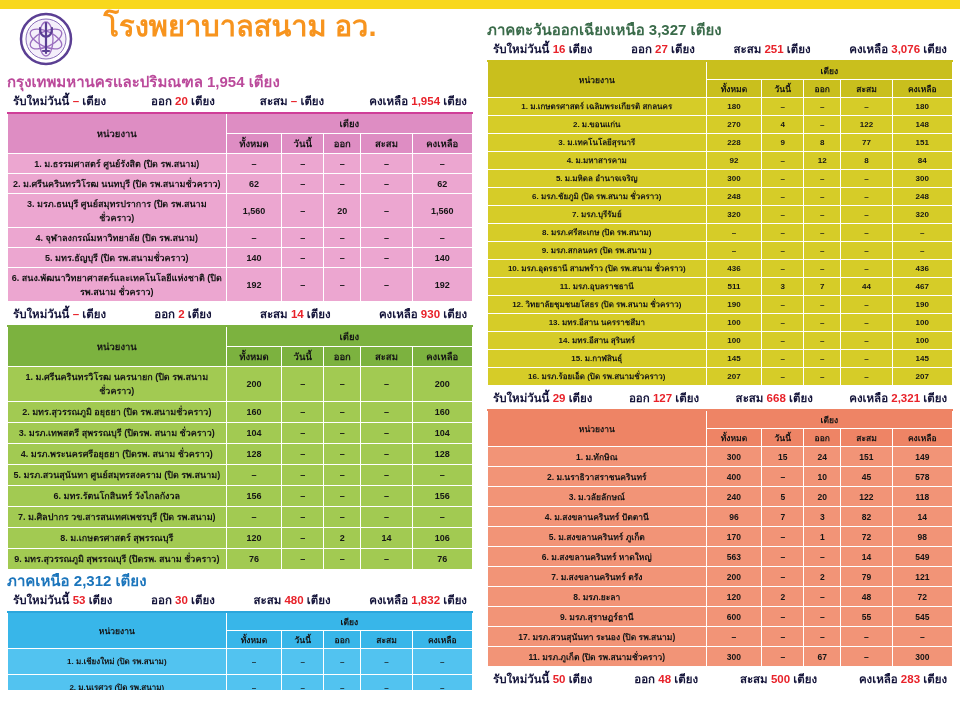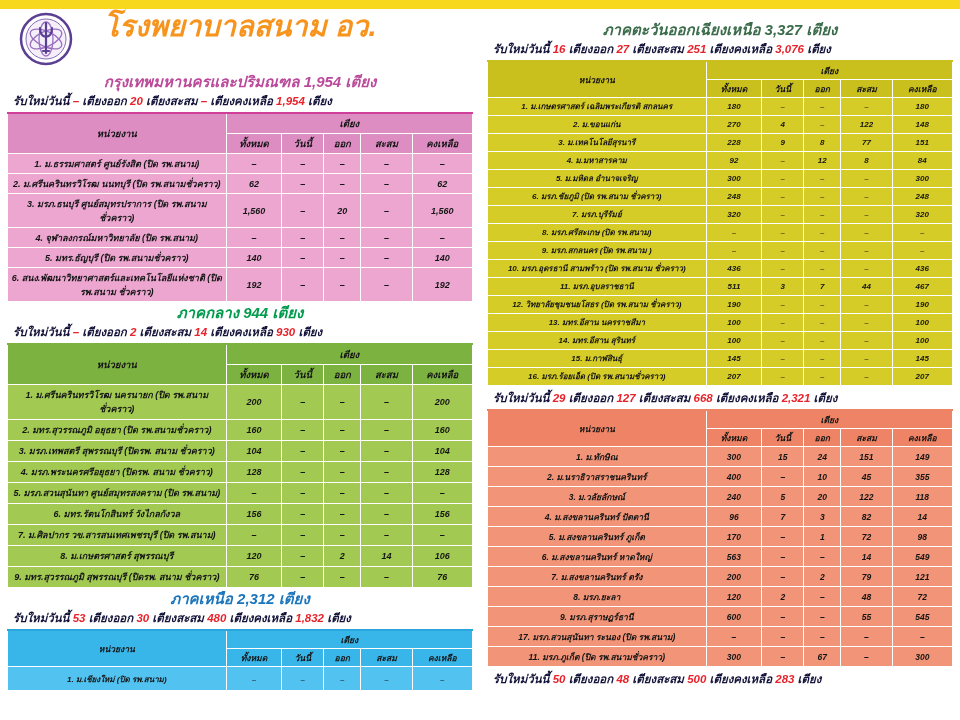--- a/index.html
+++ b/index.html
@@ -1,29 +1,29 @@
 <!DOCTYPE html>
 <html><head>
 <meta charset="utf-8">
 <style>
   html,body{margin:0;padding:0;}
   body{font-family:"Liberation Sans",sans-serif;background:#ffffff;}
-  .page{position:relative;width:960px;height:690px;background:#ffffff;overflow:hidden;font-style:italic;}
+  .page{position:relative;width:960px;height:690px;background:#ffffff;overflow:hidden;}
   .topbar{height:9px;background:#f8d81c;}
   .cols{display:flex;}
   .col{width:480px;box-sizing:border-box;padding:0 7px;}
   
   .hdr{position:relative;text-align:center;padding-top:2px;min-height:60px;}
   .logo{position:absolute;left:12px;top:3px;width:54px;height:54px;}
   .main-title{color:#f7941e;font-size:29px;font-weight:bold;line-height:1.05;letter-spacing:0;}
   
   .sec{margin-top:2px;}
-  .sec-title{text-align:center;font-weight:bold;color:var(--ttl);font-size:15px;line-height:1.2;}
+  .sec-title{text-align:left;font-weight:bold;color:var(--ttl);font-size:15px;line-height:1.2;}
   .sec-title.small{font-size:14px;}
-  .sec-stats{display:flex;justify-content:flex-start;align-items:baseline;font-weight:bold;font-size:11.5px;color:#14143a;padding:1px 6px 2px 6px;white-space:nowrap;}
+  .sec-stats{display:flex;justify-content:space-between;align-items:baseline;font-weight:bold;font-size:11.5px;color:#14143a;padding:1px 6px 2px 6px;white-space:nowrap;}
   .red{color:#e8222a;}
   table{width:100%;border-collapse:collapse;table-layout:fixed;border-top:2.5px solid var(--rule);}
   th,td{border:1.5px solid #ffffff;text-align:center;vertical-align:middle;color:#151515;font-weight:bold;overflow:hidden;}
   th{background:var(--hdr);}
   td{background:var(--row);}
   .cell-name{text-align:center;}
   col.c-name{width:47%;} col.c-total{width:12%;} col.c-today{width:9%;}
   col.c-out{width:8%;} col.c-cum{width:11%;} col.c-rem{width:13%;}
   
   .sec-bkk table{font-size:9px;} .sec-bkk td{padding:2.5px 3px;} .sec-bkk th{padding:2px 2px;font-size:9.5px;}
@@ -131,21 +131,20 @@
                 <td>–</td>
                 <td>–</td>
                 <td>–</td>
                 <td>192</td>
               </tr>
             </tbody>
         </table>
       </section>
 
       <section class="sec sec-central" style="--ttl: #009a4d; --hdr: #7cb23f; --row: #a2ca52; --rule: #7cb23f;">
-        <div class="sec-title">ภาคกลาง  944 เตียง</div>
         <div class="sec-stats">
             <span class="stat"><span>รับใหม่วันนี้ </span><span class="red">–</span><span> เตียง</span></span>
             <span class="stat"><span>ออก </span><span class="red">2</span><span> เตียง</span></span>
             <span class="stat"><span>สะสม </span><span class="red">14</span><span> เตียง</span></span>
             <span class="stat"><span>คงเหลือ </span><span class="red">930</span><span> เตียง</span></span>
           </div>
         <table>
           <colgroup>
               <col class="c-name">
               <col class="c-total">
@@ -513,21 +512,21 @@
                 <td>24</td>
                 <td>151</td>
                 <td>149</td>
               </tr>
               <tr>
                 <td class="cell-name">2. ม.นราธิวาสราชนครินทร์</td>
                 <td>400</td>
                 <td>–</td>
                 <td>10</td>
                 <td>45</td>
-                <td>355</td>
+                <td>578</td>
               </tr>
               <tr>
                 <td class="cell-name">3. ม.วลัยลักษณ์</td>
                 <td>240</td>
                 <td>5</td>
                 <td>20</td>
                 <td>122</td>
                 <td>118</td>
               </tr>
               <tr>

